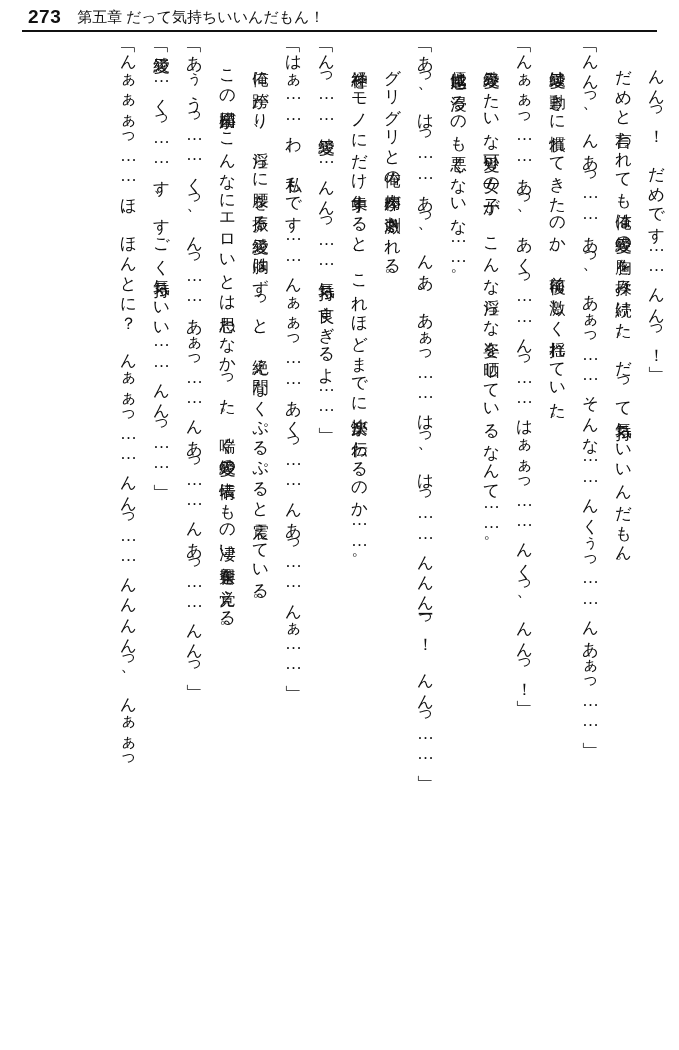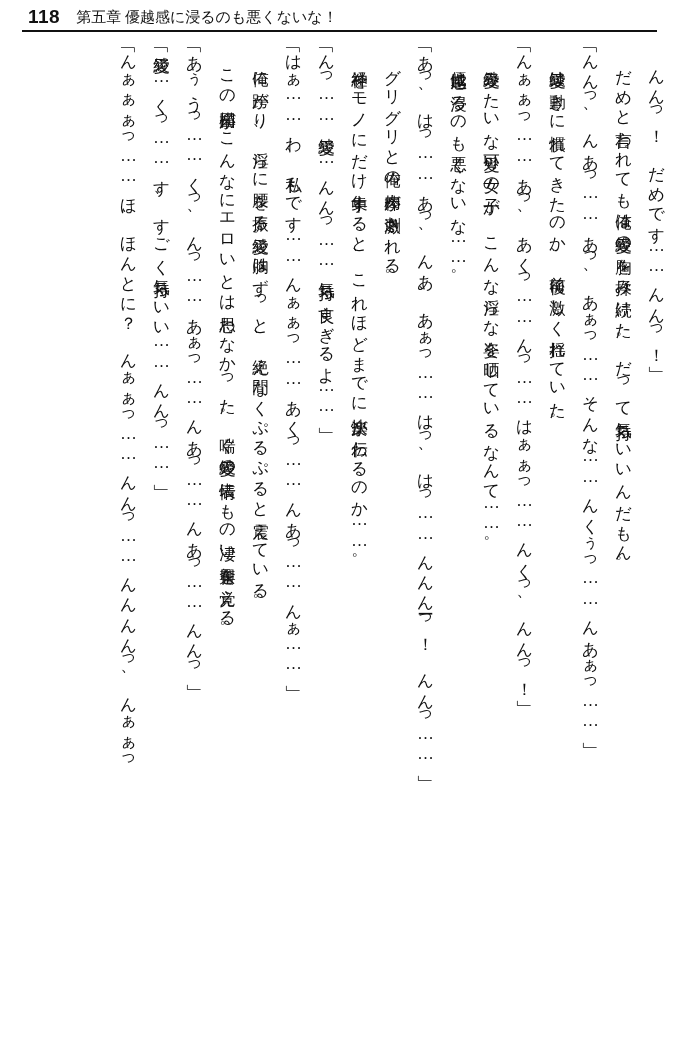--- a/index.html
+++ b/index.html
@@ -93,22 +93,22 @@
   .col.indent {
     padding-top: 18px;
   }
 </style>
 </head>
 <body>
 
 <div id="page">
 
   <div id="header">
-    <span class="page-num">118</span>
-    <span class="chapter">第五章 優越感に浸るのも悪くないな！</span>
+    <span class="page-num">273</span>
+    <span class="chapter">第五章 だって気持ちいいんだもん！</span>
   </div>
   <div id="header-rule"></div>
 
   <div id="body-area">
     <div id="cols">
         <div class="col indent">んんっ！　だめです……んんっ！」</div>
         <div class="col indent">だめと言われても俺は綾愛の胸を揉み続けた。だって気持ちいいんだもん。</div>
         <div class="col">「んんっ、んあっ……あっ、あぁっ……そんな……んくぅっ……んあぁっ……」</div>
         <div class="col indent">綾愛は動きに慣れてきたのか、前後に激しく揺れていた。</div>
         <div class="col">「んぁぁっ……あっ、あくっ……んっ……はぁぁっ……んくっ、んんっ！」</div>

